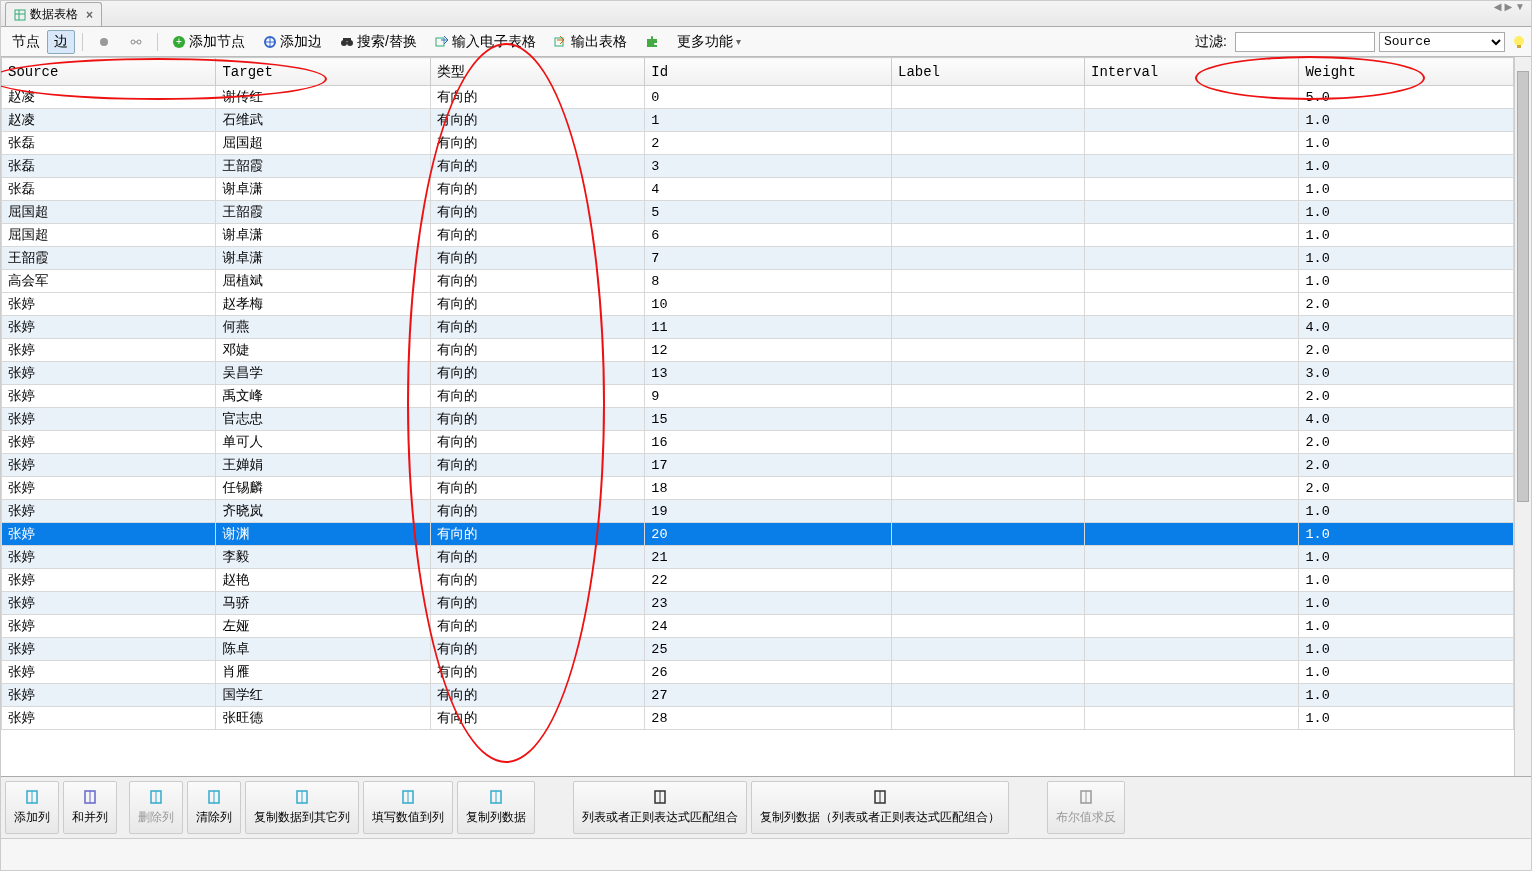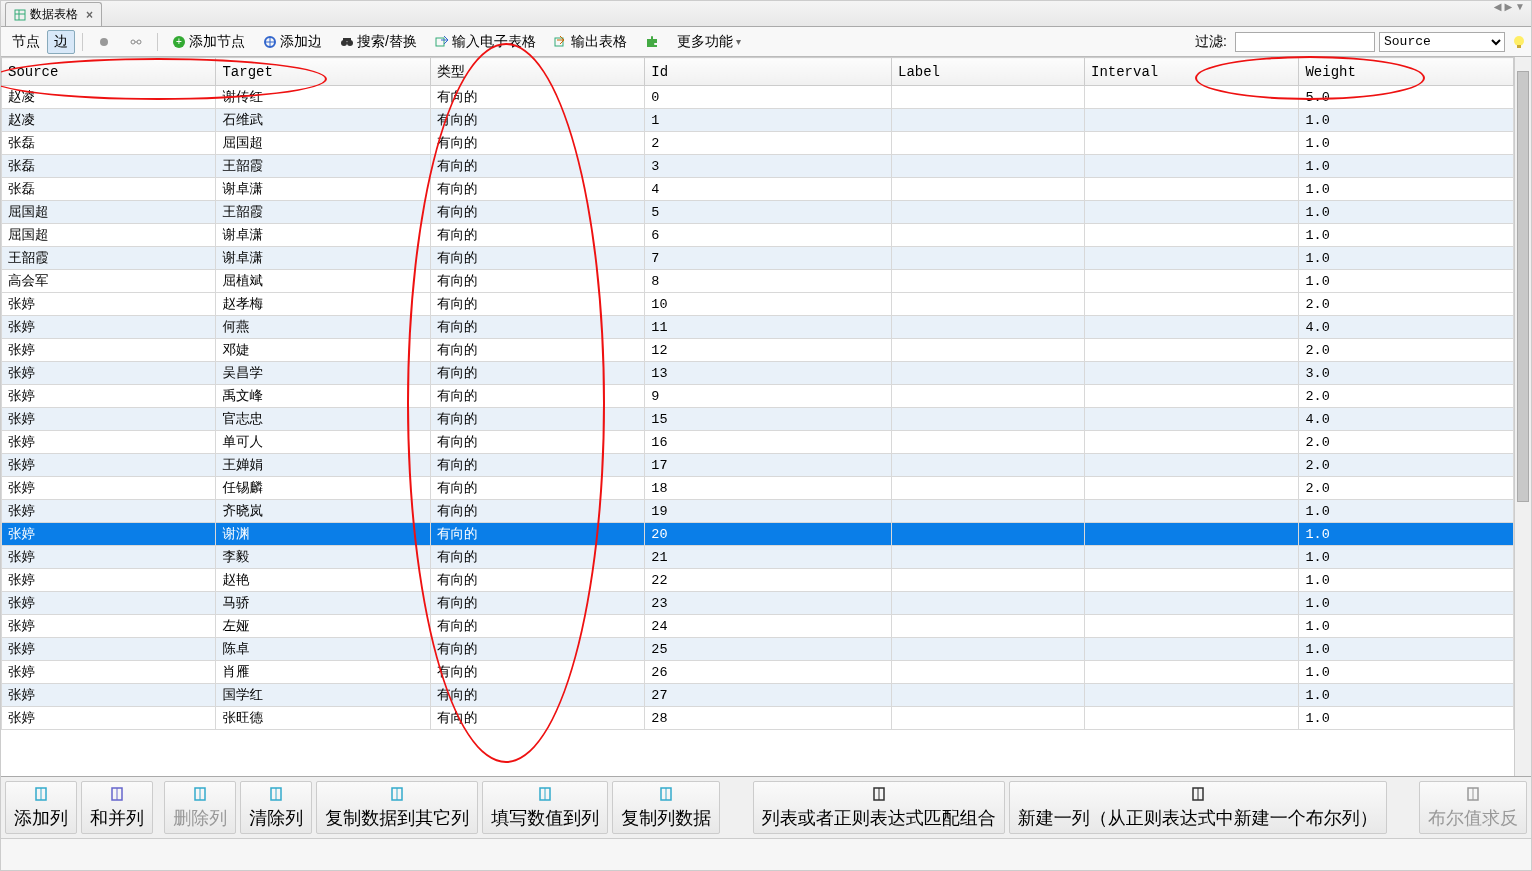--- a/index.html
+++ b/index.html
@@ -131,21 +131,21 @@
     align-items:stretch;
     padding:4px;
     gap:4px;
   }
   .bot-btn {
     display:flex; flex-direction:column; align-items:center; justify-content:center;
     padding:4px 8px;
     border:1px solid #ccc;
     background:linear-gradient(#fafafa,#e8e8e8);
     border-radius:2px;
-    font-size:18px;
+    font-size:12px;
     cursor:pointer;
     white-space:nowrap;
   }
   .bot-btn .bicon { width:16px; height:16px; margin-bottom:4px;}
   .bot-btn.disabled { color:#999; }
   .status-bar {
     position:absolute; left:0; right:0; bottom:0; height:32px;
     background:#f6f6f6; border-top:1px solid #ccc;
   }
   
@@ -628,21 +628,21 @@
       </span>
       <span>列表或者正则表达式匹配组合</span>
     </div>
     <div class="bot-btn">
       <span class="bicon">
         <svg viewBox="0 0 16 16">
           <rect x="3" y="2" width="10" height="12" fill="none" stroke="#333" stroke-width="1.5"></rect>
           <line x1="8" y1="2" x2="8" y2="14" stroke="#333"></line>
         </svg>
       </span>
-      <span>新建一列（从正则表达式中新建一个布尔列）</span>
+      <span>复制列数据（列表或者正则表达式匹配组合）</span>
     </div>
     <div style="width: 30px;"></div>
     <div class="bot-btn disabled">
       <span class="bicon">
         <svg viewBox="0 0 16 16">
           <rect x="3" y="2" width="10" height="12" fill="none" stroke="#999" stroke-width="1.5"></rect>
           <line x1="8" y1="2" x2="8" y2="14" stroke="#999"></line>
         </svg>
       </span>
       <span>布尔值求反</span>

